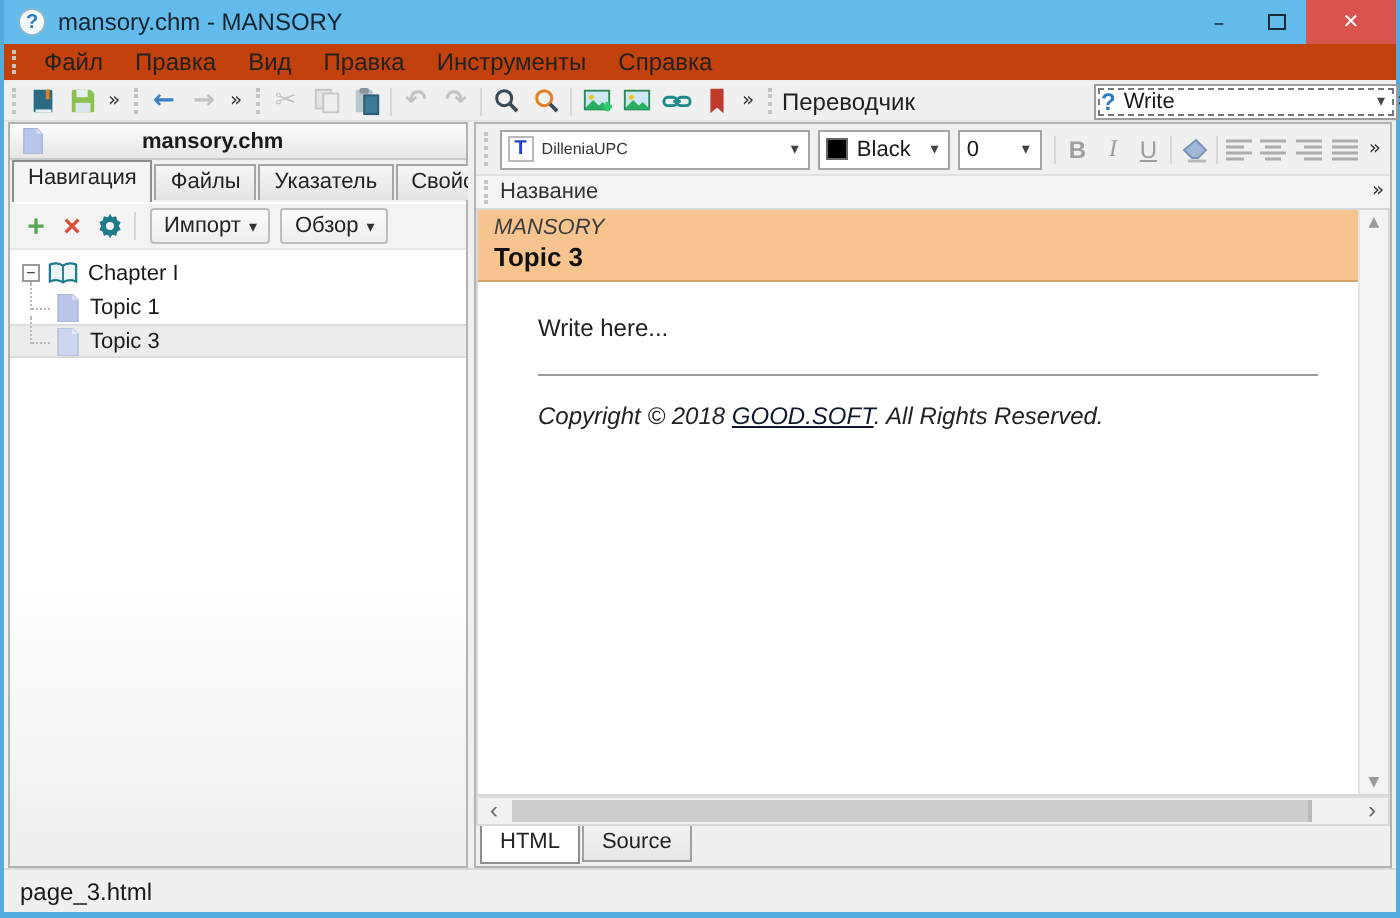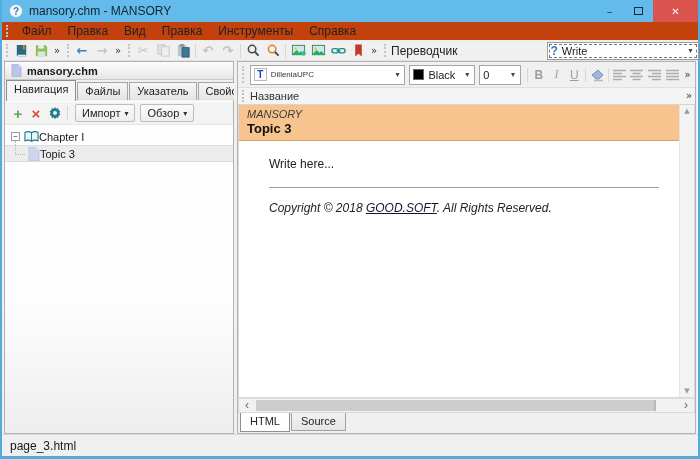--- a/index.html
+++ b/index.html
@@ -45,41 +45,41 @@
   .combo.google { width:78px;margin-top:39px; }
   .combo.auto { width:152px; outline:1px dashed #777; outline-offset:-3px; }
   .q-icon { color:#2b7cc0; font-weight:bold; font-size:12px; margin-right:4px; }
 
   
   .main { flex:1; display:flex; min-height:0; padding:0 2px; background:#F0F0F0; }
 
   
   .left-panel { width:230px; display:flex; flex-direction:column; border:1px solid #B3B3B3; background:#F0F0F0; }
   .file-header { height:18px; background:linear-gradient(#FCFCFC,#E6E6E6); border-bottom:1px solid #C9C9C9;
-                 display:flex; align-items:center; font-weight:bold; font-size:11px; }
+                 display:flex; align-items:center; font-weight:bold; font-size:11px;gap:44px; }
   .file-header svg { margin:0 5px 0 6px; }
   .nav-tabs { height:21px; display:flex; align-items:center; background:#F0F0F0; padding-left:1px; }
   .ntab { font-size:11px; padding:2px 7px 3px; background:linear-gradient(#F6F6F6,#E4E4E4);
           border:1px solid #A5A5A5; border-bottom:none; margin-right:1px; color:#222; height:18px; }
   .ntab.active { background:#F5F5F5; height:21px; font-weight:normal; border-color:#8E8E8E; position:relative; z-index:2; }
   .left-toolrow { height:24px; display:flex; align-items:center; background:#F3F3F3; border-top:1px solid #fff;
                   padding-left:4px; border-bottom:1px solid #E6E6E6; }
   .small-btn { font-size:11px; border:1px solid #BDBDBD; background:linear-gradient(#FBFBFB,#EDEDED);
                border-radius:2px; padding:2px 6px; margin-left:5px; display:flex; align-items:center; color:#222; }
   .small-btn .arrow { font-size:8px; margin-left:4px; font-family:"DejaVu Sans",sans-serif; color:#333; }
   .icon-plus { color:#52A94E; font-weight:bold; font-size:15px; width:18px; text-align:center; }
   .icon-del  { color:#DD4B39; font-weight:bold; font-size:15px; width:18px; text-align:center; }
   .tree { flex:1; background:linear-gradient(#FEFEFE 55%, #EEEEEE); overflow:hidden; padding-top:3px; }
   .trow { height:17px; display:flex; align-items:center; font-size:11px; color:#1a1a1a; }
   .trow.selected { background:#ECECEC; border-top:1px solid #DCDCDC; border-bottom:1px solid #DCDCDC; }
   .expander { width:9px; height:9px; border:1px solid #9a9a9a; background:#fff; font-size:8px; line-height:7px;
               text-align:center; color:#333; margin:0 4px 0 6px; flex-shrink:0; }
   .elbow { width:10px; height:14px; border-left:1px dotted #B9B9B9; border-bottom:1px dotted #B9B9B9;
            margin:-6px 3px 6px 10px; flex-shrink:0; }
-  .trow .lbl { }
+  .trow .lbl { margin-left:5px; }
 
   
   .splitter { width:3px; background:#F0F0F0; }
 
   
   .right-panel { flex:1; display:flex; flex-direction:column; border:1px solid #B3B3B3; background:#F0F0F0; min-width:0; }
   .format-bar { height:26px; display:flex; align-items:center; background:#F0F0F0; border-bottom:1px solid #E0E0E0; padding-right:2px; }
   .fcombo { background:#fff; border:1px solid #A6A6A6; height:20px; display:flex; align-items:center; font-size:11px; padding:0 2px 0 3px; }
   .fcombo .arrow { margin-left:auto; font-size:8px; color:#444; padding:0 3px; font-family:"DejaVu Sans",sans-serif; }
   .font-combo { width:166px; }
@@ -309,20 +309,28 @@
       </div>
       <div class="tree">
         <div class="trow">
           <div class="expander">−</div>
           <svg width="15" height="12" viewBox="0 0 16 12">
               <path d="M1 1c2.5-1 5-1 7 .5C10 0 12.5 0 15 1v9c-2.5-1-5-1-7 .5C6 9 3.5 9 1 10z" fill="#eaf5f8" stroke="#1f7a8c" stroke-width="1.2"></path>
               <line x1="8" y1="1.5" x2="8" y2="10.5" stroke="#1f7a8c" stroke-width="1"></line>
             </svg>
           <span class="lbl">Chapter I</span>
         </div>
+        <div class="trow">
+          <div class="elbow"></div>
+          <svg width="12" height="14" viewBox="0 0 12 14">
+              <path d="M1 0h7l3 3v11H1z" fill="#b9c6ea" stroke="#9aa8d0" stroke-width="0.6"></path>
+              <path d="M8 0l3 3H8z" fill="#d7dff5"></path>
+            </svg>
+          <span class="lbl">Topic 1</span>
+        </div>
         <div class="trow selected">
           <div class="elbow"></div>
           <svg width="12" height="14" viewBox="0 0 12 14">
               <path d="M1 0h7l3 3v11H1z" fill="#ccd6ef" stroke="#aab6d8" stroke-width="0.6"></path>
               <path d="M8 0l3 3H8z" fill="#e2e8f8"></path>
             </svg>
           <span class="lbl">Topic 3</span>
         </div>
       </div>
     </div>

